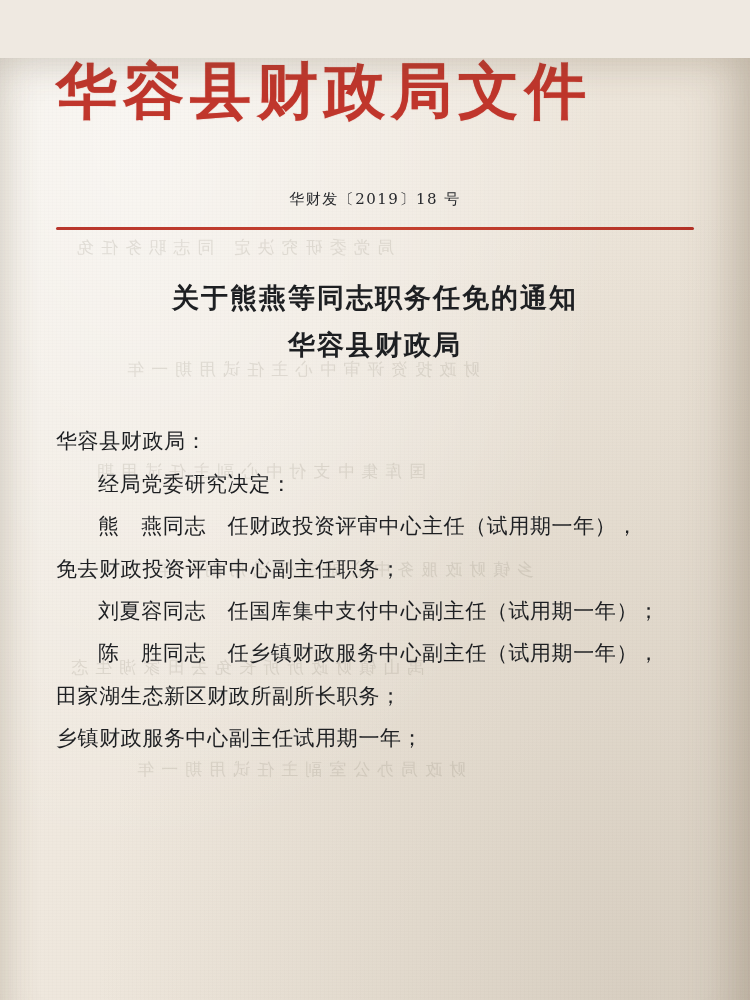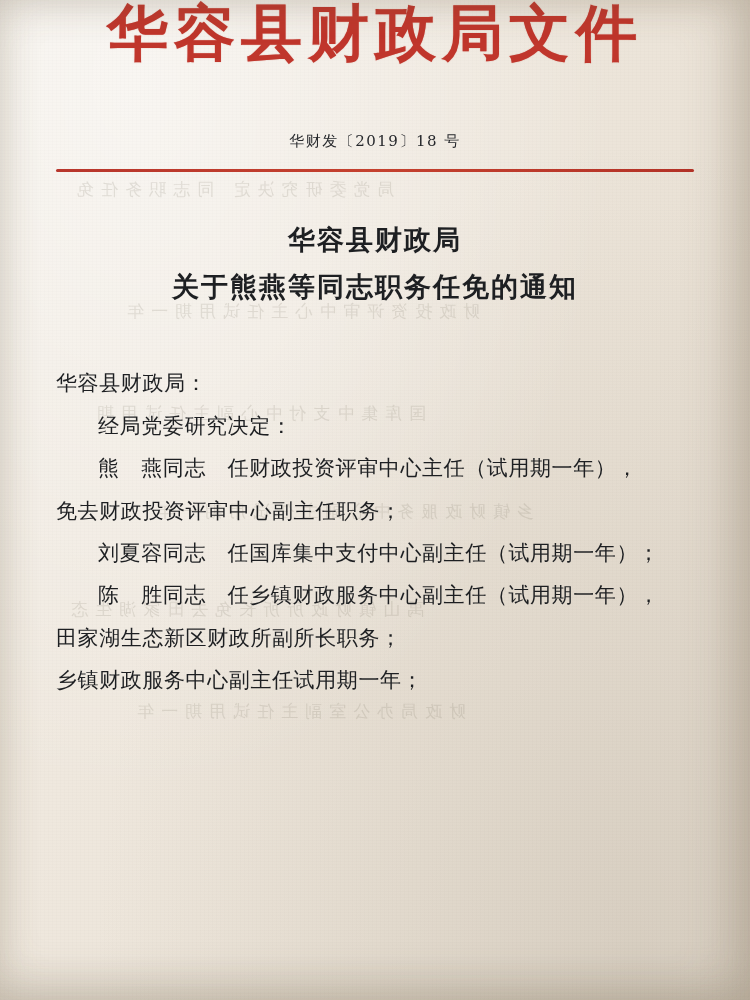--- a/index.html
+++ b/index.html
@@ -52,21 +52,21 @@
   }
 
   .content {
     position: relative;
     z-index: 3;
     padding: 0 56px;
   }
 
   
   .masthead {
-    text-align: center;
+    margin-top: 58px;
     color: #c0362c;
     font-family: "DejaVu Serif", serif;
     font-weight: bold;
     font-size: 61px;
     letter-spacing: 6px;
     line-height: 1.08;
     text-shadow: 0 0 1px rgba(192,54,44,0.55);
     white-space: nowrap;
   }
 
@@ -136,22 +136,22 @@
 
   <div class="content">
 
     <div class="masthead">华容县财政局文件</div>
 
     <div class="doc-number">华财发〔2019〕18 号</div>
 
     <div class="red-rule"></div>
 
     <div class="title-block">
+      <div>关于熊燕等同志职务任免的通知</div>
       <div>华容县财政局</div>
-      <div>关于熊燕等同志职务任免的通知</div>
     </div>
 
     <div class="body-block">
       <p>华容县财政局：</p>
       <p class="indent">经局党委研究决定：</p>
       <p class="indent">熊　燕同志　任财政投资评审中心主任（试用期一年），</p>
       <p>免去财政投资评审中心副主任职务；</p>
       <p class="indent">刘夏容同志　任国库集中支付中心副主任（试用期一年）；</p>
       <p class="indent">陈　胜同志　任乡镇财政服务中心副主任（试用期一年），</p>
       <p>田家湖生态新区财政所副所长职务；</p>

